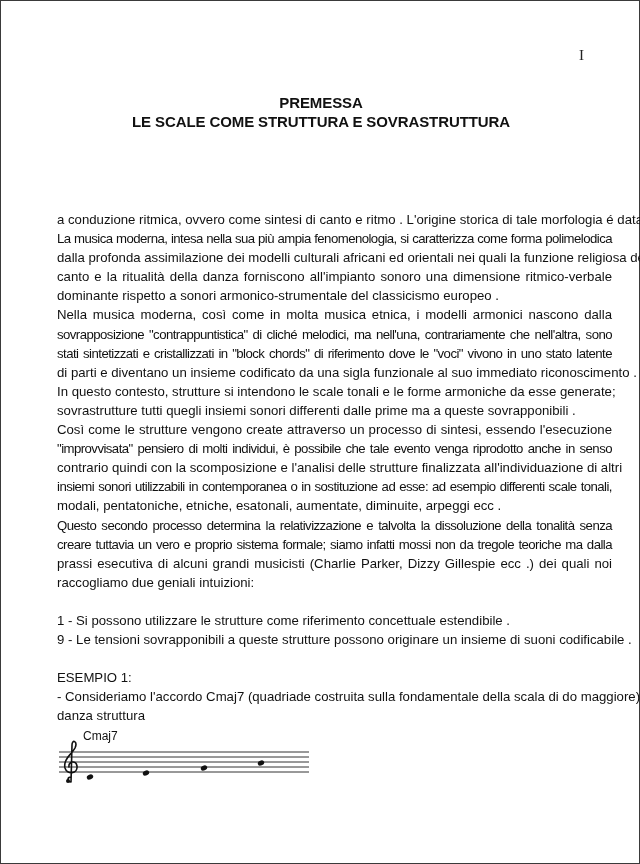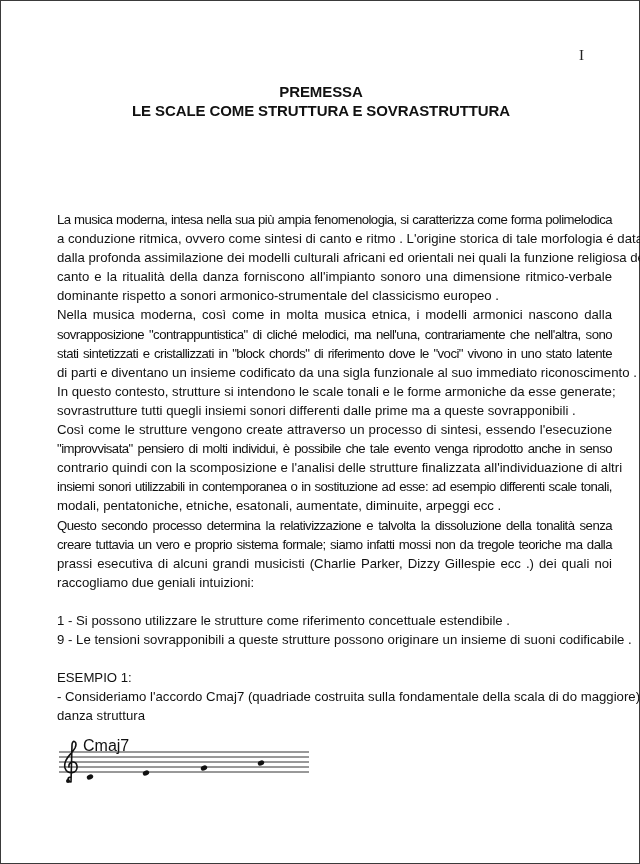--- a/index.html
+++ b/index.html
@@ -34,20 +34,21 @@
     }
     .title {
       position: absolute;
       left: 0;
       width: 640px;
       text-align: center;
       font-weight: bold;
       font-size: 15px;
       letter-spacing: -0.1px;
       color: #111;
+      margin-top: 11px;
     }
     .title.t1 { top: 82px; }
     .title.t2 { top: 101px; }
 
     .body-text {
       position: absolute;
       left: 56px;
       width: 555px;
       top: 209px;
       font-size: 13.2px;
@@ -73,39 +74,38 @@
       position: absolute;
       left: 58px;
       top: 728px;
       width: 252px;
       height: 60px;
     }
     .chord-label {
       position: absolute;
       left: 24px;
       top: 0px;
-      font-size: 16px;
+      font-size: 12px;
       color: #111;
-      margin-top: 8px;
     }
   </style>
 </head>
 <body>
 
 <div class="page">
 
   <div class="page-number">I</div>
 
   <div class="title t1">PREMESSA</div>
   <div class="title t2">LE SCALE COME STRUTTURA E SOVRASTRUTTURA</div>
 
   <div class="body-text">
 
+    <span class="line">a conduzione ritmica, ovvero come sintesi di canto e ritmo .  L'origine storica di tale morfologia é data</span>
     <span class="line tight">La musica moderna, intesa nella sua più ampia fenomenologia, si caratterizza come forma polimelodica</span>
-    <span class="line">a conduzione ritmica, ovvero come sintesi di canto e ritmo .  L'origine storica di tale morfologia é data</span>
     <span class="line">dalla profonda assimilazione dei modelli culturali africani ed orientali nei quali la funzione religiosa del</span>
     <span class="line">canto e la ritualità della danza forniscono all'impianto sonoro una dimensione ritmico-verbale</span>
     <span class="line last">dominante rispetto a sonori armonico-strumentale del classicismo europeo .</span>
 
     <span class="line">Nella musica moderna, così come in molta musica etnica, i modelli armonici nascono dalla</span>
     <span class="line tight">sovrapposizione "contrappuntistica" di cliché melodici, ma nell'una, contrariamente che nell'altra, sono</span>
     <span class="line tight">stati sintetizzati e cristallizzati in "block chords" di riferimento dove le "voci" vivono in uno stato latente</span>
     <span class="line">di parti e diventano un insieme codificato da una sigla funzionale al suo immediato riconoscimento .</span>
 
     <span class="line">In questo contesto, strutture si intendono le scale tonali e le forme armoniche da esse generate;</span>

